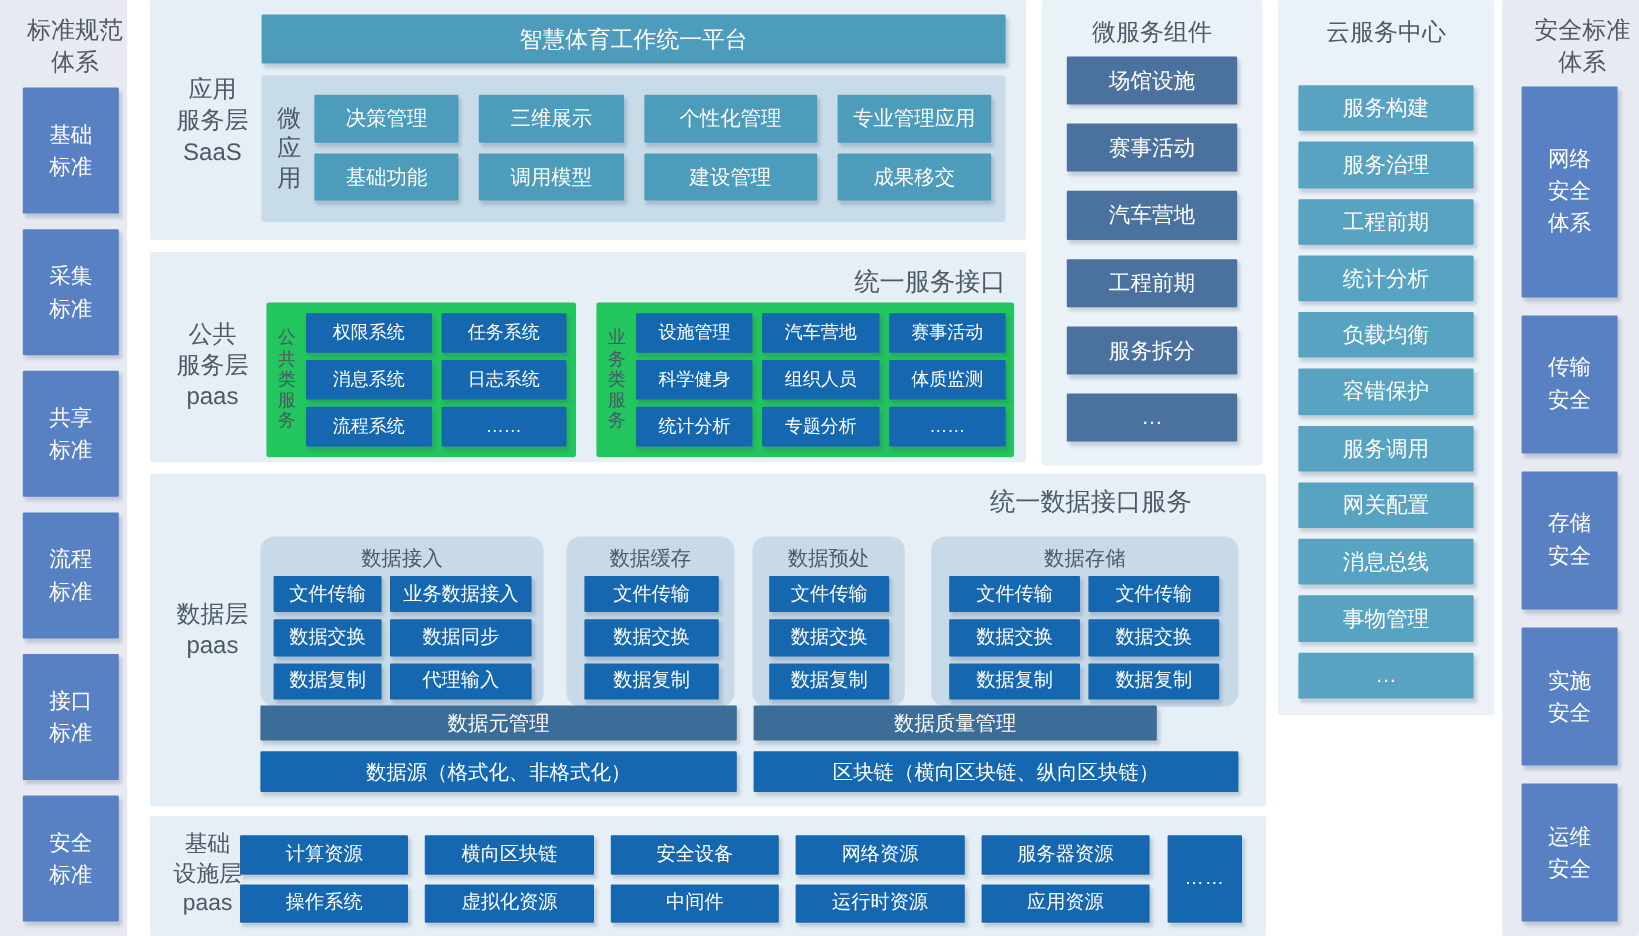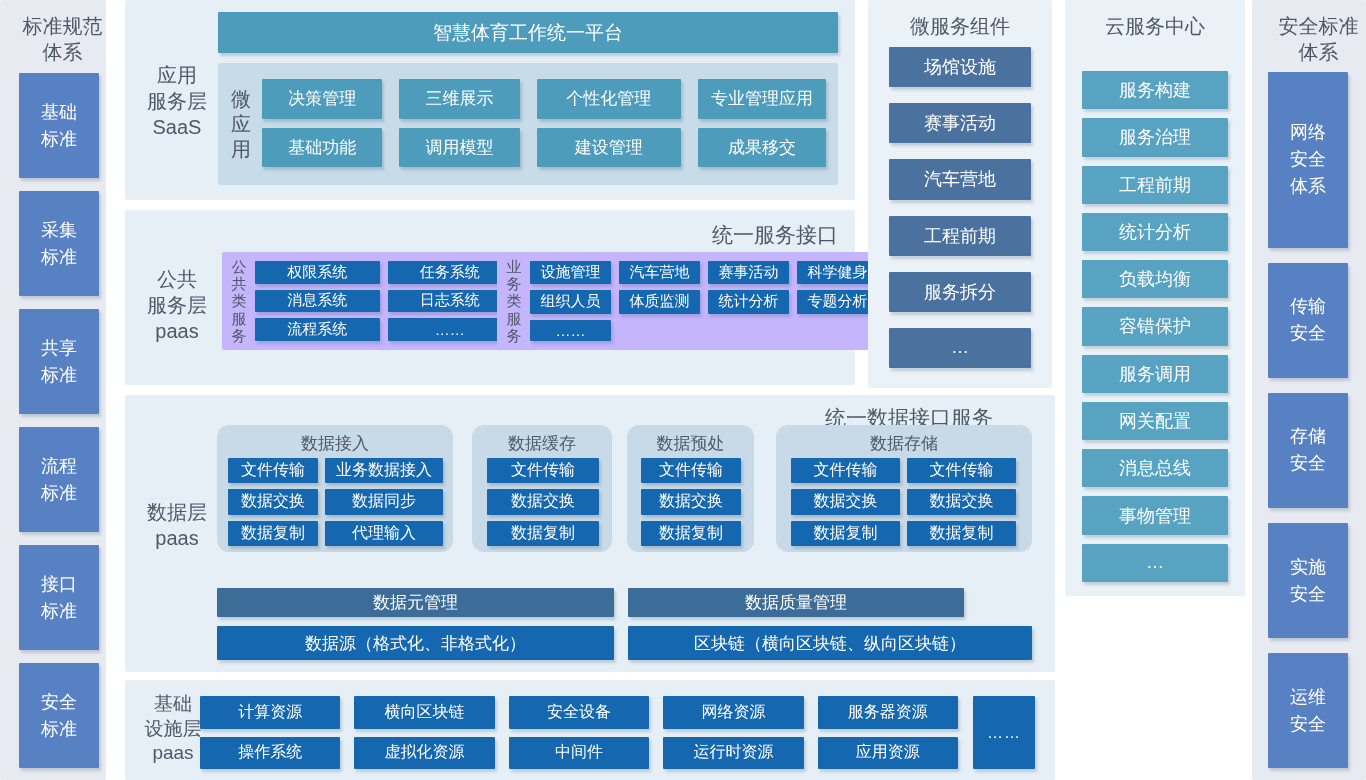--- a/index.html
+++ b/index.html
@@ -44,35 +44,35 @@
                background:#c8dbe8;border-radius:2px;}
   #micro-vlabel{left:11px;top:0;bottom:0;width:24px;font-size:20px;line-height:1.25;}
   .app-grid{position:absolute;left:44px;top:16px;right:12px;bottom:18px;display:grid;
             grid-template-columns:121fr 121fr 145fr 129fr;column-gap:17px;row-gap:9px;}
   .app-grid .bx{font-size:17px;}
 
   
   #svc-panel{left:125px;top:210px;width:730px;height:175px;}
   #svc-header{left:97px;top:11px;width:616px;}
   #svc-label{left:8px;top:56px;width:88px;}
-  .inner-panel{position:absolute;top:42px;height:98px;background:#c4b5fd;border-radius:2px;padding-left:40px;}
+  .inner-panel{position:absolute;top:42px;height:129px;background:#22c55e;border-radius:2px;}
   #common-panel{left:97px;width:258px;}
   #business-panel{left:372px;width:348px;}
   .small-vlabel{left:7px;top:4px;bottom:4px;width:20px;font-size:15px;line-height:1.15;}
   .svc-grid{position:absolute;left:33px;top:9px;bottom:9px;display:grid;
             column-gap:8px;row-gap:6px;}
   #common-grid{right:8px;grid-template-columns:1fr 1fr;}
-  #business-grid{right:7px;grid-template-columns:1fr 1fr 1fr 1fr;}
+  #business-grid{right:7px;grid-template-columns:1fr 1fr 1fr;}
   .svc-grid .bx{font-size:15px;}
 
   
   #data-panel{left:125px;top:395px;width:930px;height:277px;}
   #data-header{left:92px;top:9px;width:776px;}
   #data-label{left:8px;top:104px;width:88px;}
-  .data-group{position:absolute;top:30px;height:127px;background:#c8dae7;border-radius:12px;}
+  .data-group{position:absolute;top:52px;height:142px;background:#c8dae7;border-radius:12px;}
   #group-access{left:92px;width:236px;}
   #group-cache{left:347px;width:140px;}
   #group-pre{left:502px;width:127px;}
   #group-store{left:651px;width:256px;}
   .group-title{margin-top:7px;text-align:center;font-size:17px;color:#4d5966;}
   .group-grid{position:absolute;top:33px;bottom:6px;display:grid;row-gap:6px;column-gap:7px;}
   #grid-access{left:11px;right:10px;grid-template-columns:90px 1fr;}
   #grid-cache{left:15px;right:13px;grid-template-columns:1fr;}
   #grid-pre{left:14px;right:13px;grid-template-columns:1fr;}
   #grid-store{left:15px;right:16px;grid-template-columns:1fr 1fr;}

